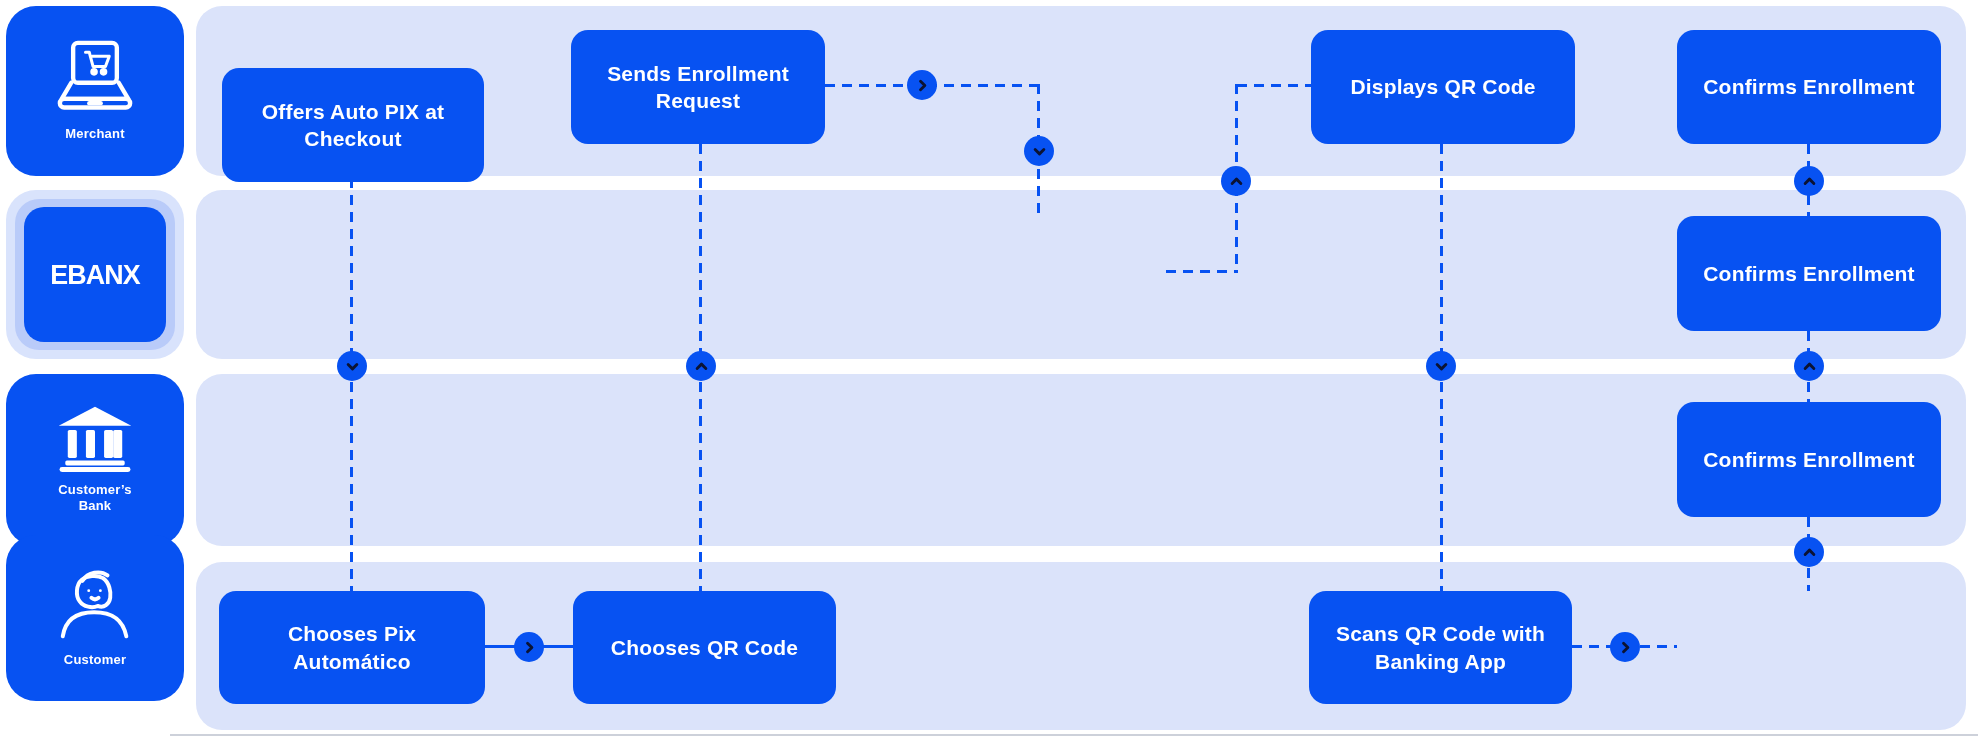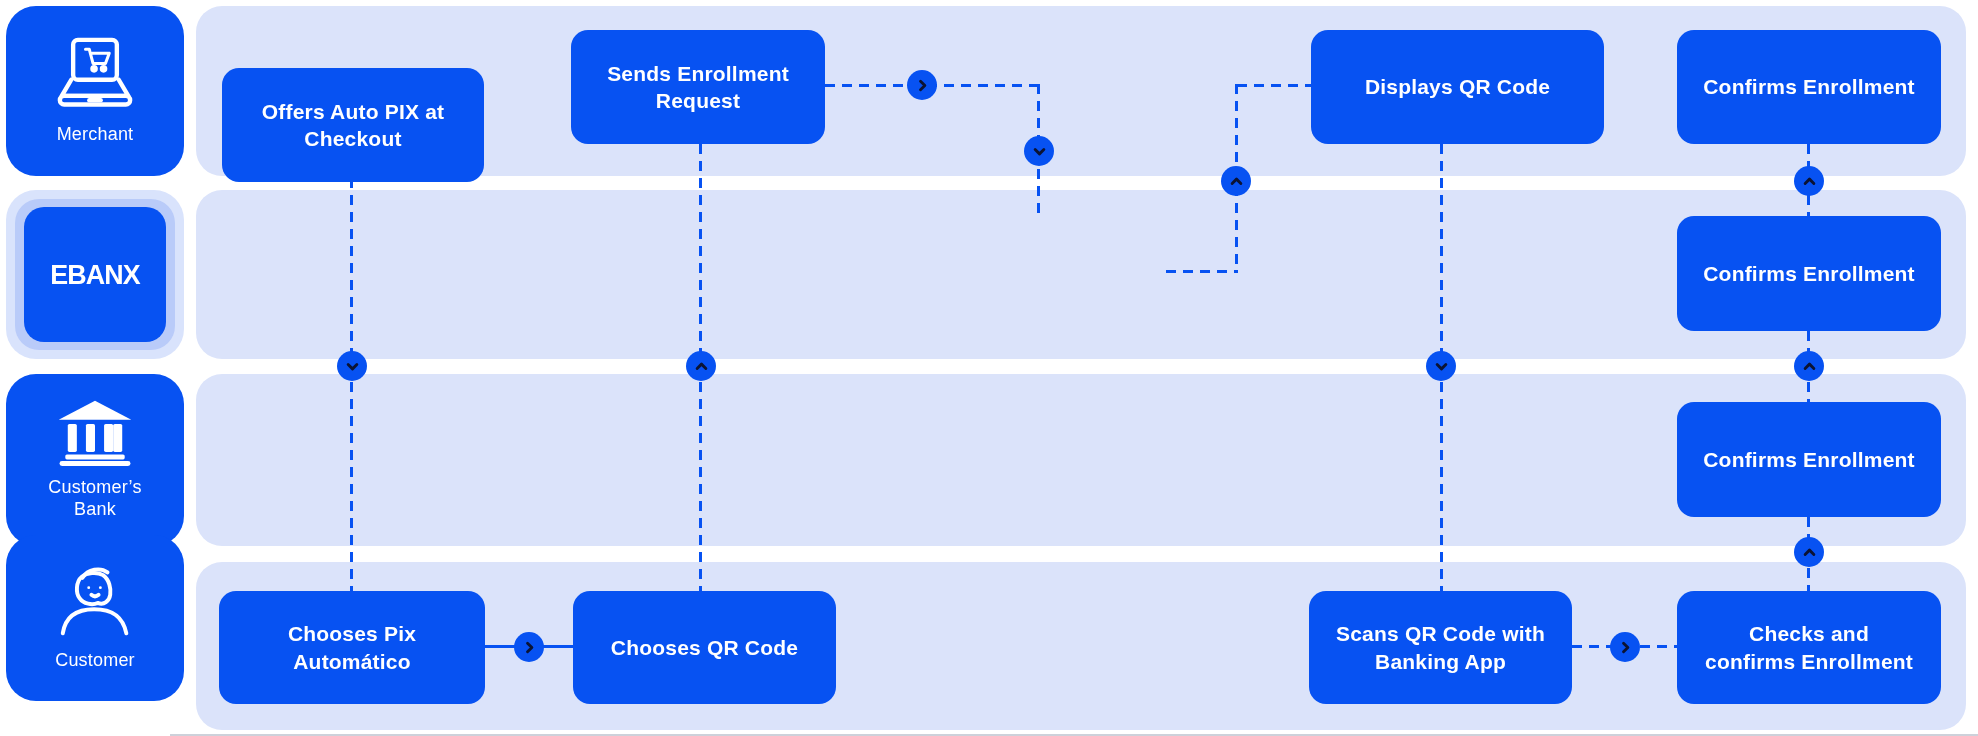--- a/index.html
+++ b/index.html
@@ -13,21 +13,21 @@
   .canvas{
     position:relative;width:1978px;height:736px;background:#ffffff;overflow:hidden;
     font-family:"Liberation Sans","DejaVu Sans",sans-serif;
   }
   .lane{position:absolute;left:196px;width:1770px;background:var(--lane);border-radius:26px;}
   .actor-card{
     position:absolute;left:6px;width:178px;background:var(--blue);border-radius:30px;
     display:flex;flex-direction:column;align-items:center;justify-content:center;gap:10px;
   }
   .actor-label{
-    color:#fff;font-size:18px;font-weight:400;text-align:center;line-height:1.25;
+    color:#fff;font-size:13px;font-weight:700;text-align:center;line-height:1.25;
     white-space:pre-line;letter-spacing:.2px;
   }
   .ebanx-outer{
     position:absolute;left:6px;width:178px;background:var(--ringout);border-radius:30px;
     display:flex;align-items:center;justify-content:center;
   }
   .ebanx-mid{
     width:160px;height:151px;background:var(--ringmid);border-radius:24px;
     display:flex;align-items:center;justify-content:center;
   }
@@ -194,25 +194,23 @@
   <div class="chev right" style="left:514px;top:632px;">
       <svg viewBox="0 0 24 24" fill="none" stroke="#0b1334" stroke-width="3.6" stroke-linecap="round" stroke-linejoin="round">
         <path d="M6.5 9.5 L12 15 L17.5 9.5"></path>
       </svg>
     </div>
 
   <div class="node" style="left:222px;top:30px;width:262px;height:114px;margin-top:38px;">Offers Auto PIX at
 Checkout</div>
   <div class="node" style="left:571px;top:30px;width:254px;height:114px;">Sends Enrollment
 Request</div>
-  <div class="node" style="left:1311px;top:30px;width:293px;height:114px;">Displays QR Code</div>
+  <div class="node" style="left:1311px;top:30px;width:264px;height:114px;">Displays QR Code</div>
   <div class="node" style="left:1677px;top:30px;width:264px;height:114px;">Confirms Enrollment</div>
   <div class="node" style="left:1677px;top:216px;width:264px;height:115px;">Confirms Enrollment</div>
   <div class="node" style="left:1677px;top:402px;width:264px;height:115px;">Confirms Enrollment</div>
   <div class="node" style="left:219px;top:591px;width:266px;height:113px;">Chooses Pix
 Automático</div>
   <div class="node" style="left:573px;top:591px;width:263px;height:113px;">Chooses QR Code</div>
   <div class="node" style="left:1309px;top:591px;width:263px;height:113px;">Scans QR Code with
 Banking App</div>
-  <div class="node" style="left:1677px;top:591px;width:264px;height:113px;">Checks and
-confirms Enrollment</div>
 
 </div>
 
 </body></html>

